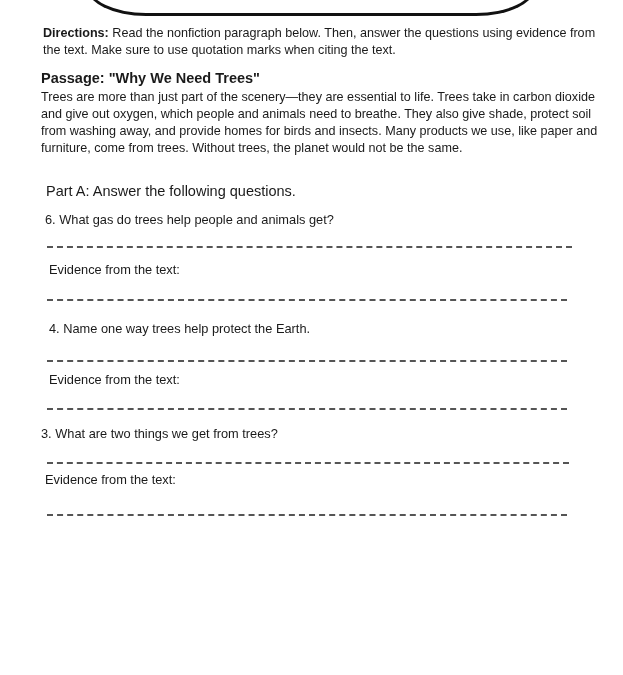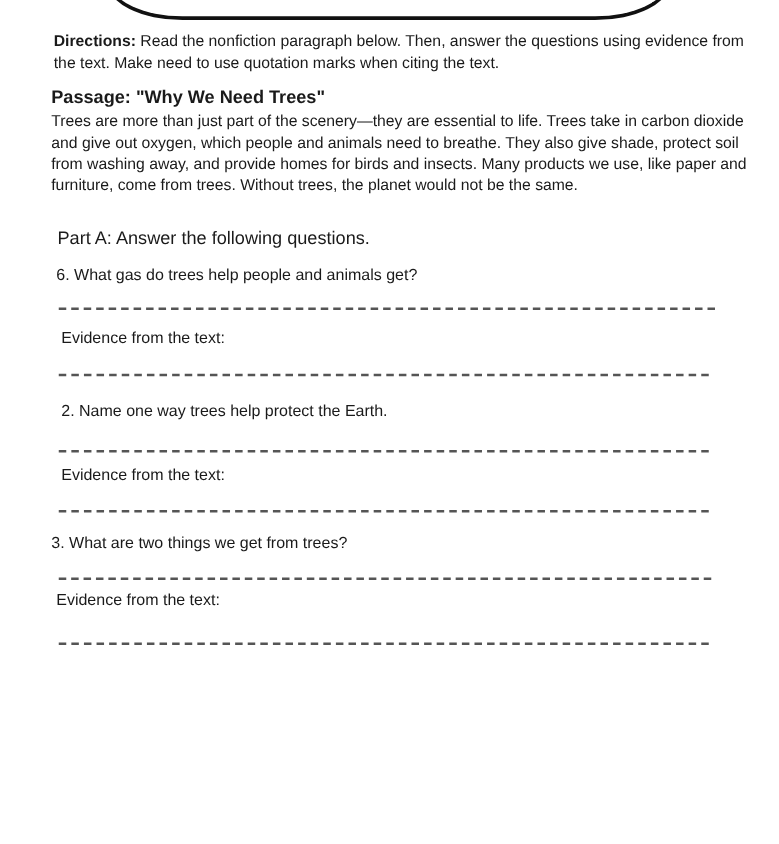--- a/index.html
+++ b/index.html
@@ -16,34 +16,34 @@
   .part-title { left:46px; top:183px; font-size:14.5px; font-weight:normal; }
   .q { font-size:12.8px; }
   .dash { position:absolute; height:0; border-top:2px dashed #555; }
 </style>
 </head>
 <body>
 
 <div class="top-box"></div>
 
 <div class="abs directions">
-  <b>Directions:</b><span> Read the nonfiction paragraph below. Then, answer the questions using evidence from the text. Make need to use quotation marks when citing the text.</span>
+  <b>Directions:</b><span> Read the nonfiction paragraph below. Then, answer the questions using evidence from the text. Make sure to use quotation marks when citing the text.</span>
 </div>
 
 <div class="abs passage-title">Passage: "Why We Need Trees"</div>
 <div class="abs passage-body">Trees are more than just part of the scenery—they are essential to life. Trees take in carbon dioxide and give out oxygen, which people and animals need to breathe. They also give shade, protect soil from washing away, and provide homes for birds and insects. Many products we use, like paper and furniture, come from trees. Without trees, the planet would not be the same.</div>
 
 <div class="abs part-title">Part A: Answer the following questions.</div>
 
 <div class="abs q" style="left:45px;top:212px;">6. What gas do trees help people and animals get?</div>
 <div class="dash" style="left:47px;top:246px;width:525px;"></div>
 <div class="abs q" style="left:49px;top:262px;">Evidence from the text:</div>
 <div class="dash" style="left:47px;top:299px;width:520px;"></div>
 
-<div class="abs q" style="left:49px;top:321px;">2. Name one way trees help protect the Earth.</div>
+<div class="abs q" style="left:49px;top:321px;">4. Name one way trees help protect the Earth.</div>
 <div class="dash" style="left:47px;top:360px;width:520px;"></div>
 <div class="abs q" style="left:49px;top:372px;">Evidence from the text:</div>
 <div class="dash" style="left:47px;top:408px;width:520px;"></div>
 
 <div class="abs q" style="left:41px;top:426px;">3. What are two things we get from trees?</div>
 <div class="dash" style="left:47px;top:462px;width:522px;"></div>
 <div class="abs q" style="left:45px;top:472px;">Evidence from the text:</div>
 <div class="dash" style="left:47px;top:514px;width:520px;"></div>
 
 </body></html>

